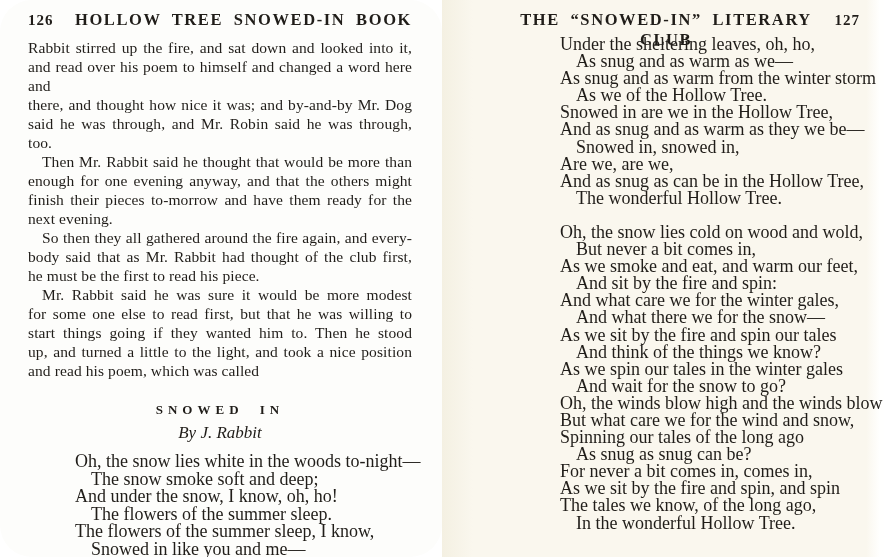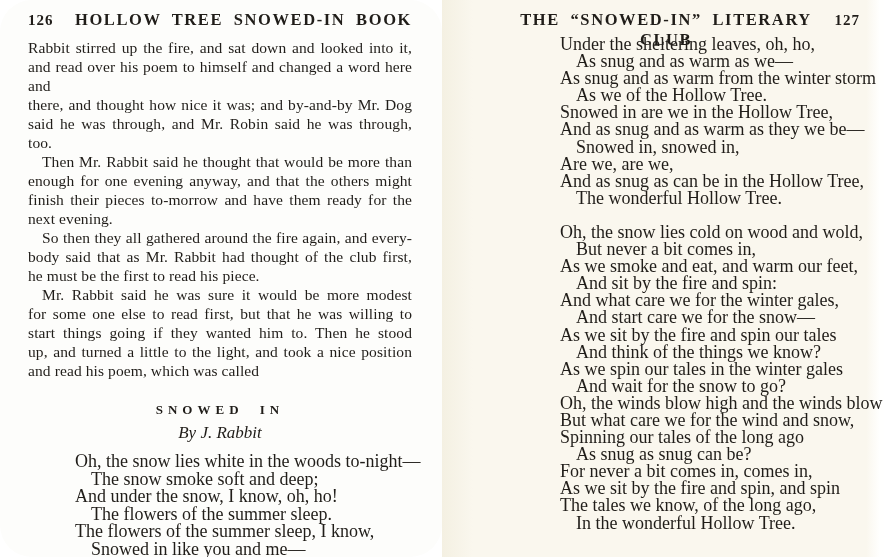--- a/index.html
+++ b/index.html
@@ -115,21 +115,21 @@
           <div class="pline ind0">Are we, are we,</div>
           <div class="pline ind0">And as snug as can be in the Hollow Tree,</div>
           <div class="pline ind1">The wonderful Hollow Tree.</div>
         </div>
         <div class="stanza">
           <div class="pline ind0">Oh, the snow lies cold on wood and wold,</div>
           <div class="pline ind1">But never a bit comes in,</div>
           <div class="pline ind0">As we smoke and eat, and warm our feet,</div>
           <div class="pline ind1">And sit by the fire and spin:</div>
           <div class="pline ind0">And what care we for the winter gales,</div>
-          <div class="pline ind1">And start care we for the snow—</div>
+          <div class="pline ind1">And what there we for the snow—</div>
           <div class="pline ind0">As we sit by the fire and spin our tales</div>
           <div class="pline ind1">And think of the things we know?</div>
           <div class="pline ind0">As we spin our tales in the winter gales</div>
           <div class="pline ind1">And wait for the snow to go?</div>
           <div class="pline ind0">Oh, the winds blow high and the winds blow low,</div>
           <div class="pline ind0">But what care we for the wind and snow,</div>
           <div class="pline ind0">Spinning our tales of the long ago</div>
           <div class="pline ind1">As snug as snug can be?</div>
           <div class="pline ind0">For never a bit comes in, comes in,</div>
           <div class="pline ind0">As we sit by the fire and spin, and spin</div>

